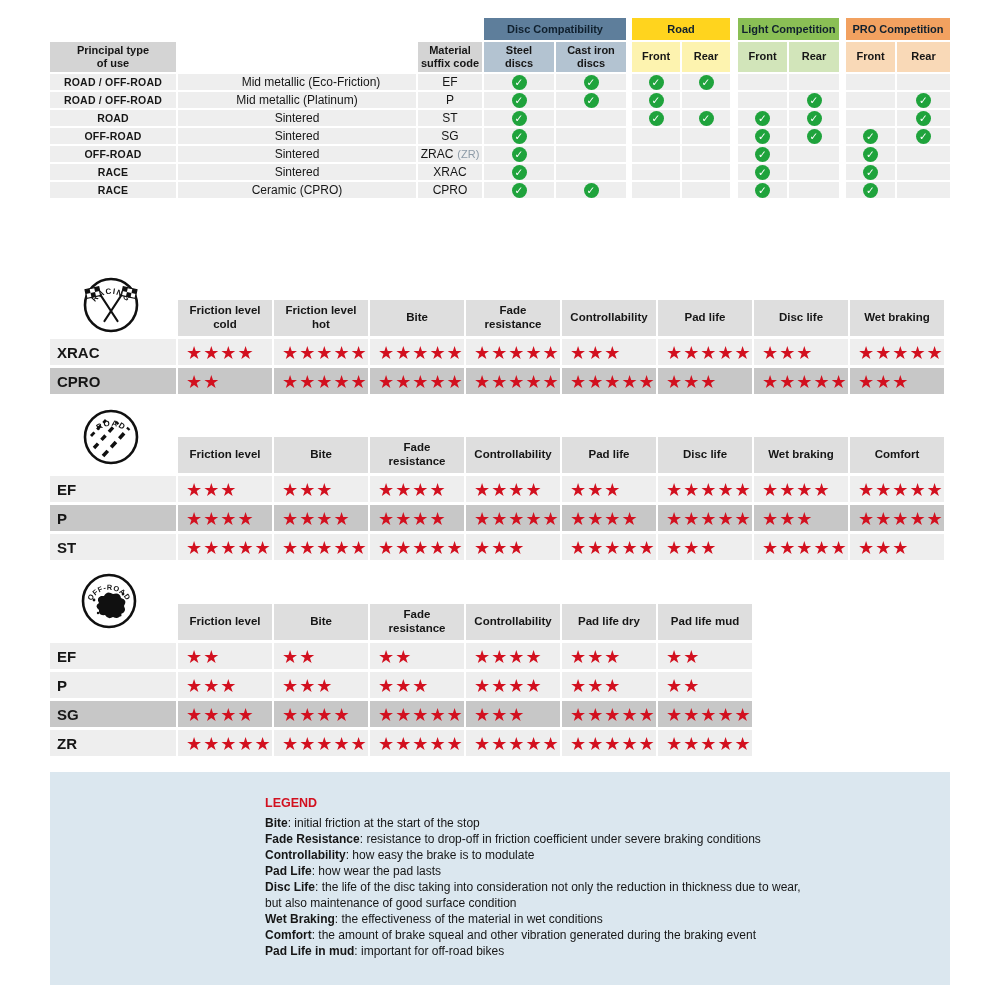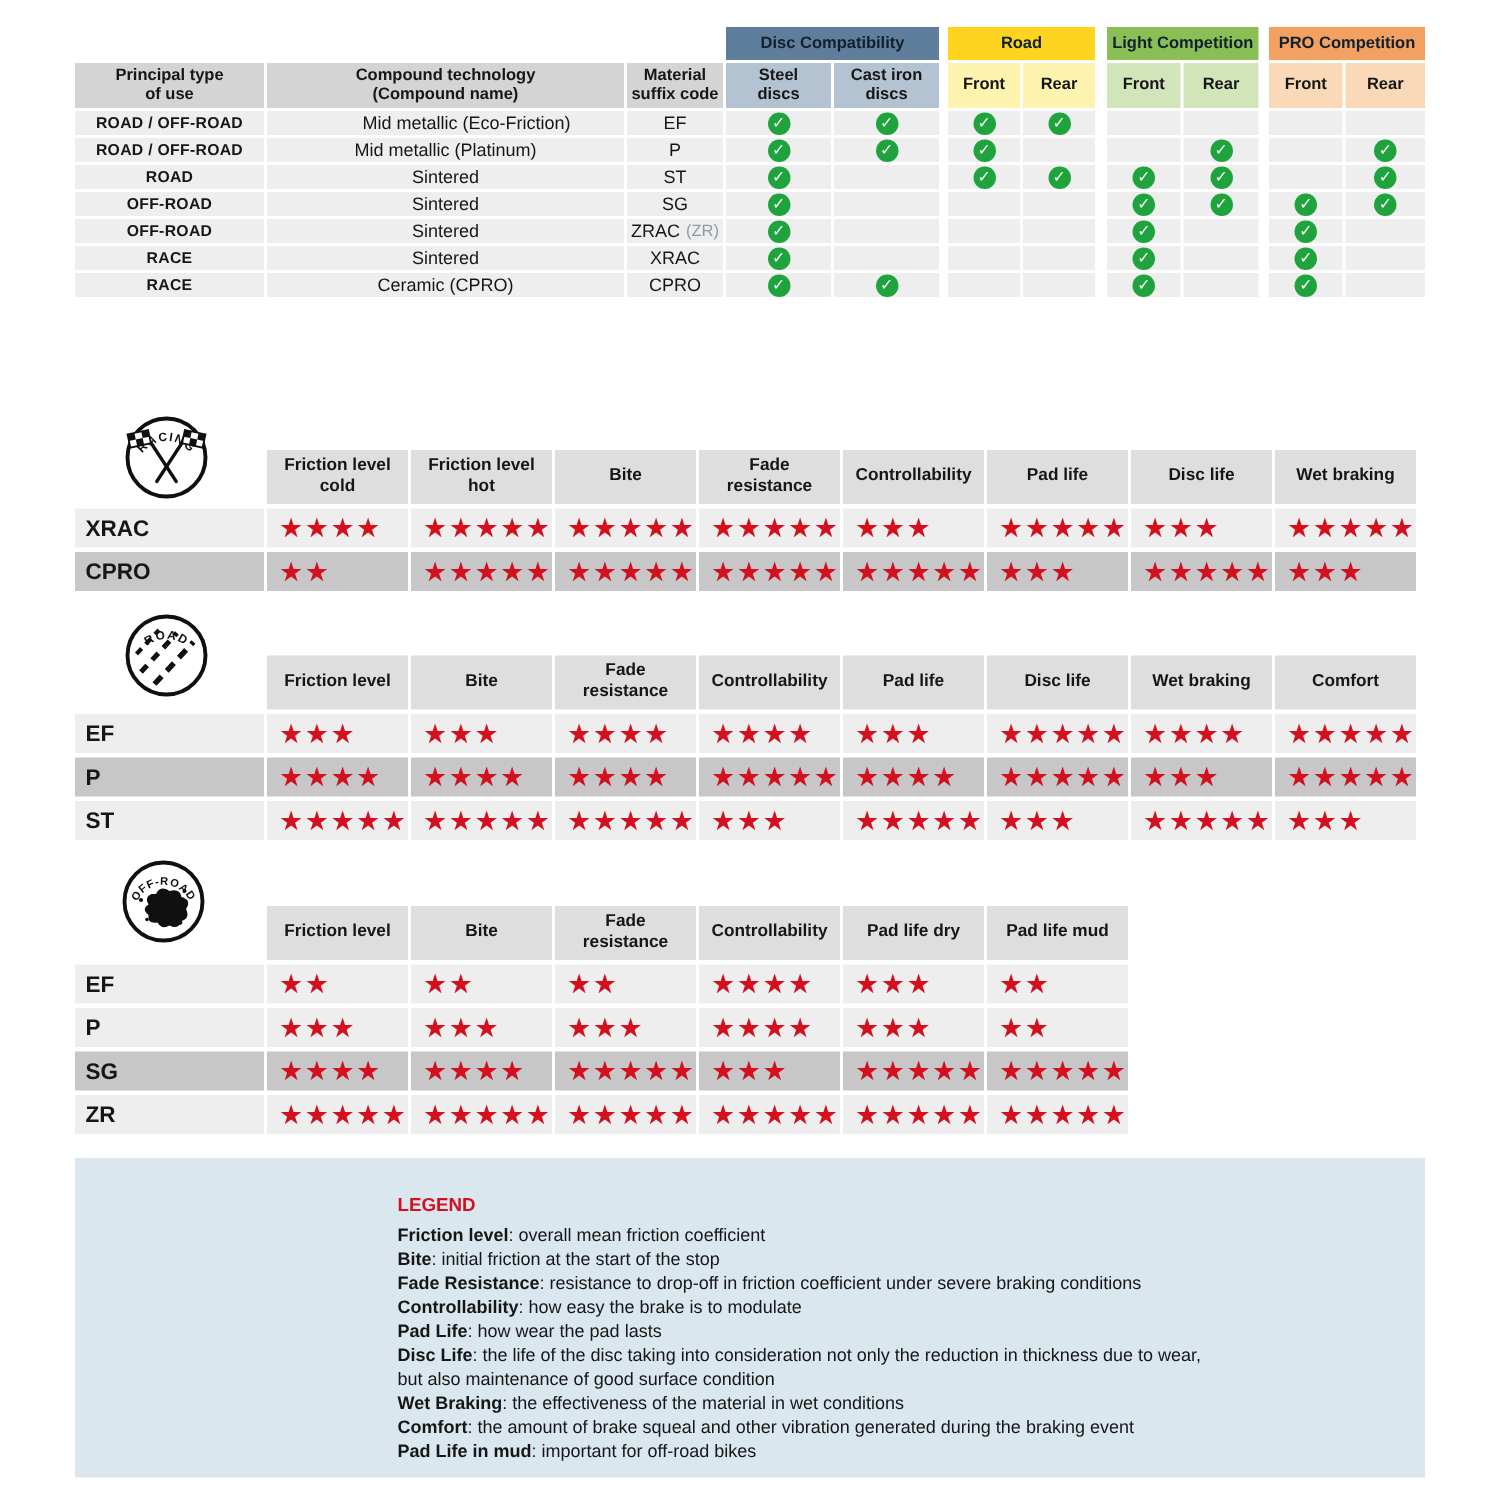--- a/index.html
+++ b/index.html
@@ -95,22 +95,20 @@
   <section class="compat">
       <div class="compat-row group-row">
         <div class="gcell g-disc" style="grid-column: 4 / span 2;">Disc Compatibility</div>
         <div class="gcell g-road" style="grid-column: 7 / span 2;">Road</div>
         <div class="gcell g-light" style="grid-column: 10 / span 2;">Light Competition</div>
         <div class="gcell g-pro" style="grid-column: 13 / span 2;">PRO Competition</div>
       </div>
       <div class="compat-row head-row">
         <div class="hcell" style="grid-column: 1;">Principal type
 of use</div>
-        <div class="hcell" style="grid-column: 2;">Compound technology
-(Compound name)</div>
         <div class="hcell" style="grid-column: 3;">Material
 suffix code</div>
         <div class="hcell sub-disc" style="grid-column: 4;">Steel
 discs</div>
         <div class="hcell sub-disc" style="grid-column: 5;">Cast iron
 discs</div>
         <div class="hcell sub-road" style="grid-column: 7;">Front</div>
         <div class="hcell sub-road" style="grid-column: 8;">Rear</div>
         <div class="hcell sub-light" style="grid-column: 10;">Front</div>
         <div class="hcell sub-light" style="grid-column: 11;">Rear</div>
@@ -470,21 +468,20 @@
         <div class="stars-cell">★★★★★</div>
         <div class="stars-cell">★★★★★</div>
         <div class="stars-cell">★★★★★</div>
       </div>
     </section>
 
   <aside class="legend">
     <div class="legend-inner">
       <div class="legend-title">LEGEND</div>
       <div>
-          <div class="legend-line"><span class="term">Friction level</span><span class="desc">: overall mean friction coefficient</span></div>
           <div class="legend-line"><span class="term">Bite</span><span class="desc">: initial friction at the start of the stop</span></div>
           <div class="legend-line"><span class="term">Fade Resistance</span><span class="desc">: resistance to drop-off in friction coefficient under severe braking conditions</span></div>
           <div class="legend-line"><span class="term">Controllability</span><span class="desc">: how easy the brake is to modulate</span></div>
           <div class="legend-line"><span class="term">Pad Life</span><span class="desc">: how wear the pad lasts</span></div>
           <div class="legend-line"><span class="term">Disc Life</span><span class="desc">: the life of the disc taking into consideration not only the reduction in thickness due to wear,</span></div>
           <div class="legend-line"><span class="desc">but also maintenance of good surface condition</span></div>
           <div class="legend-line"><span class="term">Wet Braking</span><span class="desc">: the effectiveness of the material in wet conditions</span></div>
           <div class="legend-line"><span class="term">Comfort</span><span class="desc">: the amount of brake squeal and other vibration generated during the braking event</span></div>
           <div class="legend-line"><span class="term">Pad Life in mud</span><span class="desc">: important for off-road bikes</span></div>
         </div>

